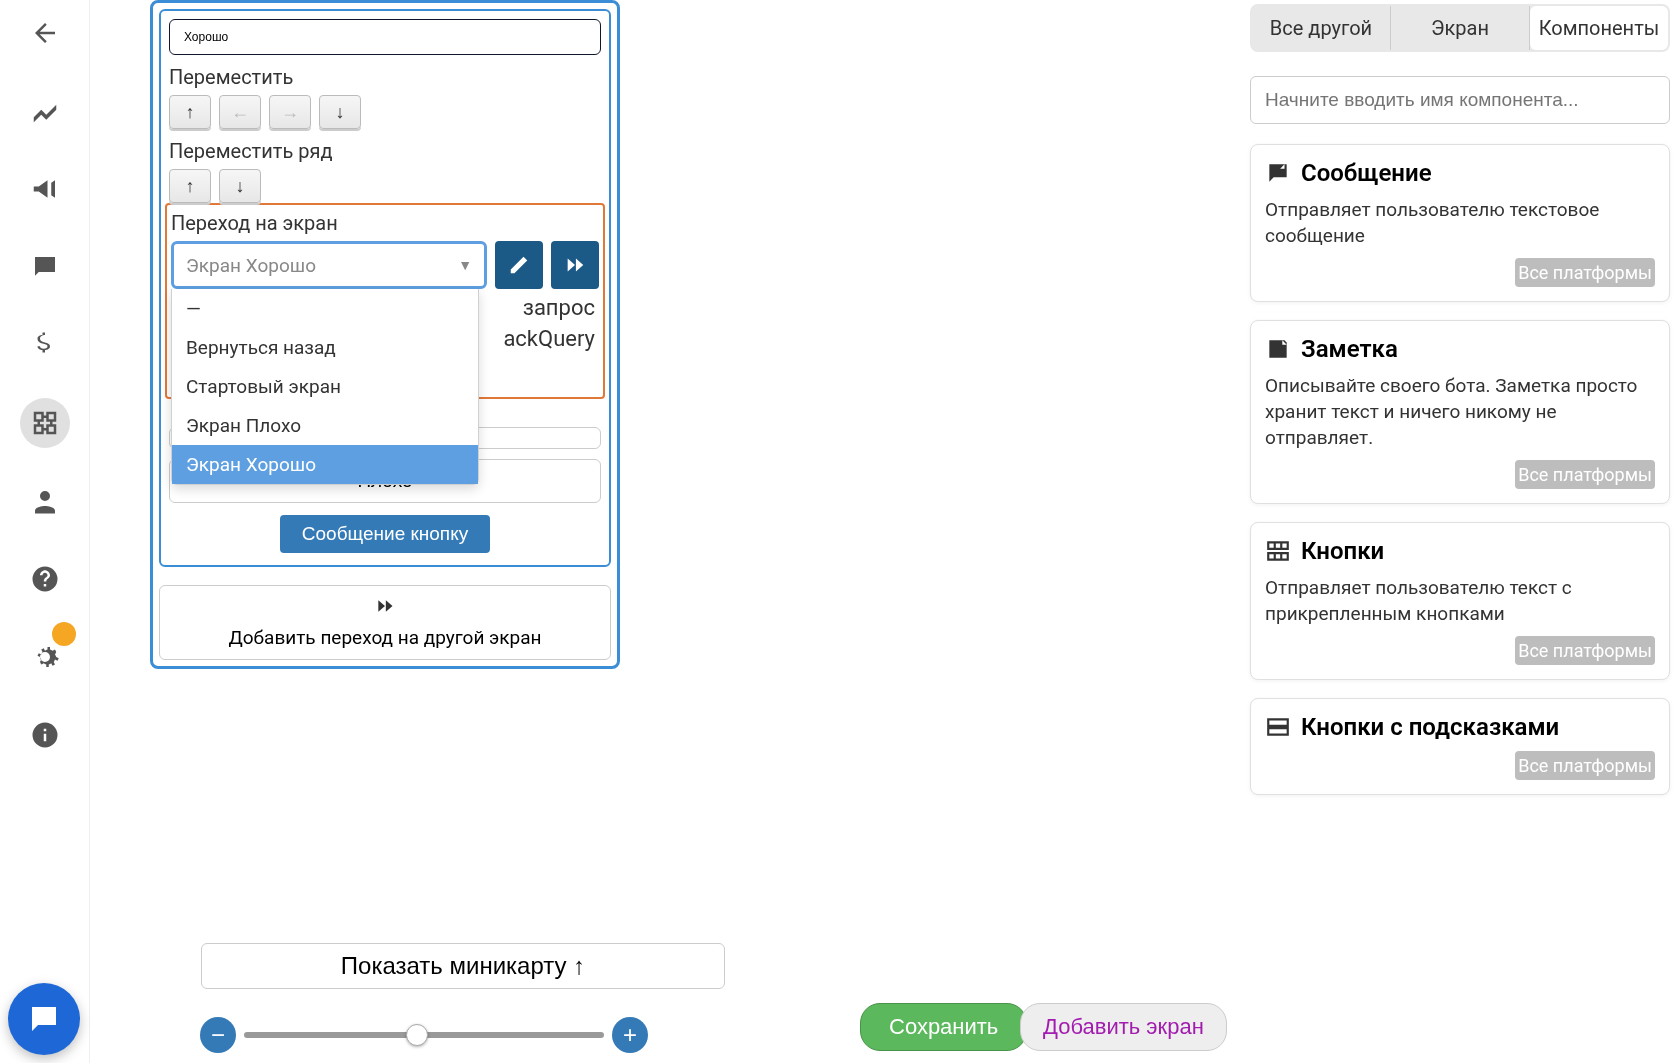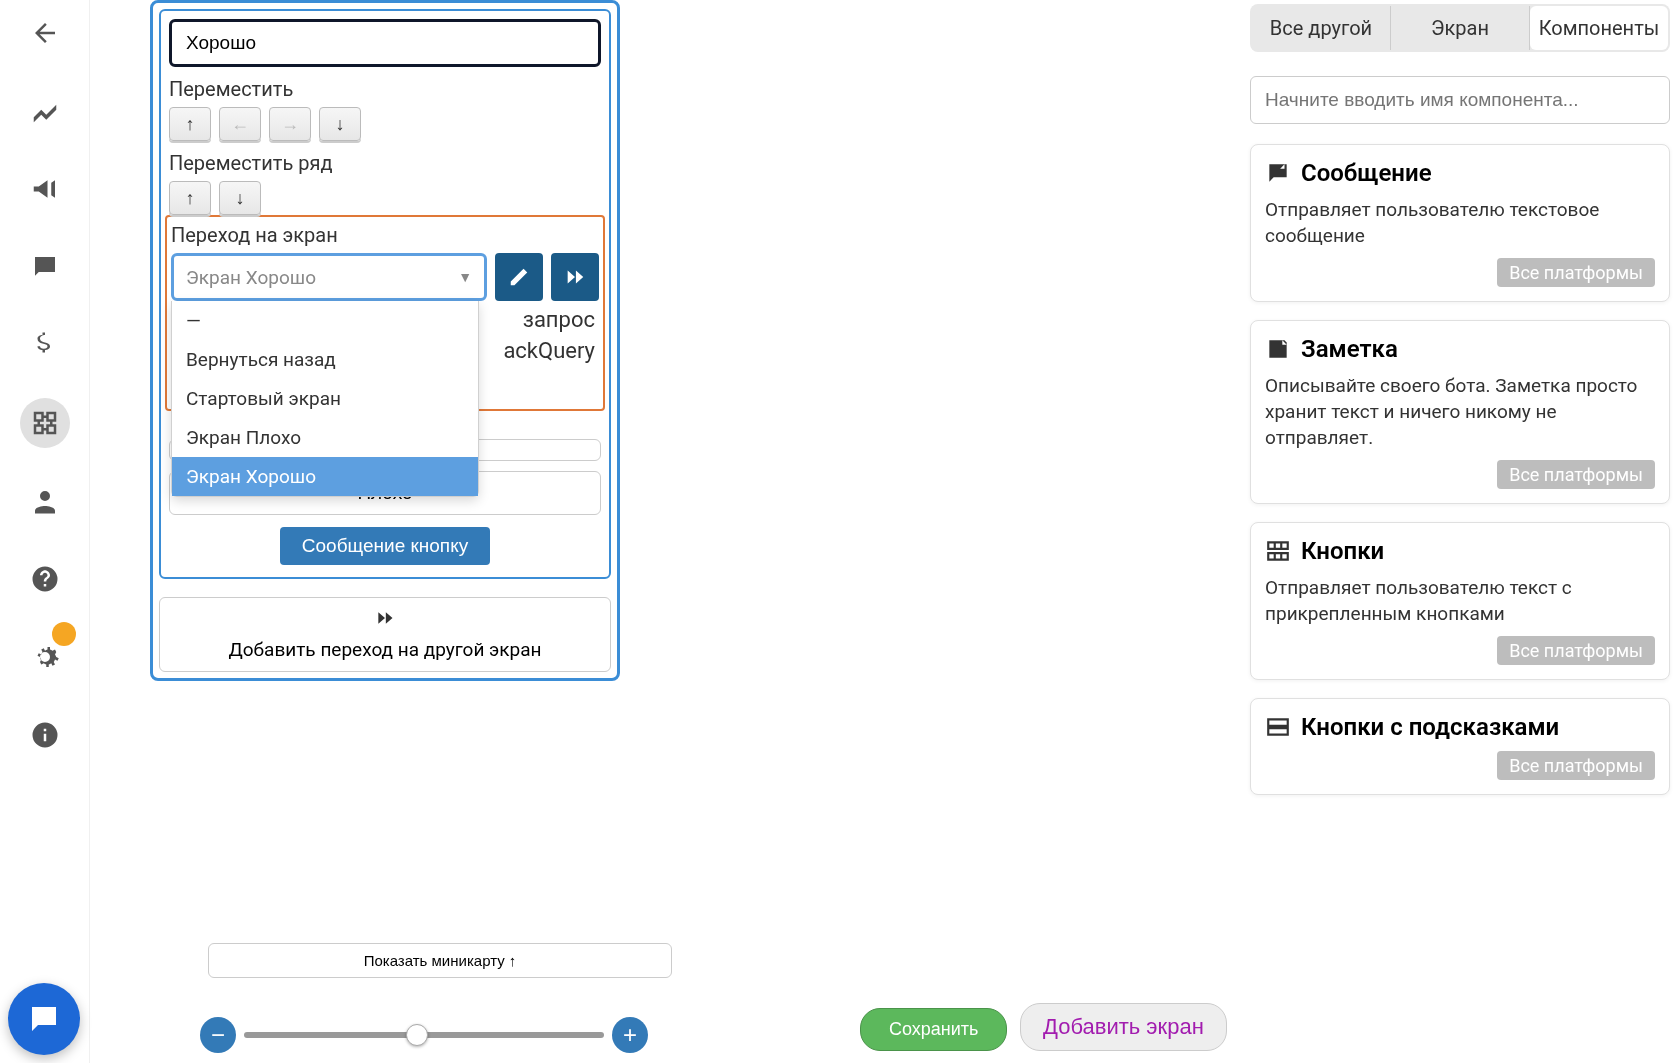--- a/index.html
+++ b/index.html
@@ -17,21 +17,21 @@
 .chat-fab { position: absolute; left: 8px; bottom: 8px; width: 72px; height: 72px; background: #1d68d6; border-radius: 50%; display: flex; align-items: center; justify-content: center; color: #fff; cursor: pointer; box-shadow: 0 4px 12px rgba(0,0,0,0.25); }
 .chat-fab svg { width: 36px; height: 36px; fill: #fff; }
 
 
 .editor-canvas { position: absolute; left: 90px; top: 0; right: 0; bottom: 0; }
 
 
 .screen-card { position: absolute; left: 60px; top: 0; width: 470px; border: 3px solid #3b8dd6; border-radius: 8px; background: #fff; padding: 6px; }
 .screen-inner { border: 2px solid #3b8dd6; border-radius: 6px; padding: 8px; }
 
-.field-input { width: 100%; padding: 10px 14px; border: 3px solid #0f172a; border-radius: 6px; font-size: 19px; background: #fff; }
+.field-input { width: 100%; padding: 10px 14px; border: 1px solid #0f172a; border-radius: 6px; font-size: 12px; background: #fff; }
 .section-label { font-size: 20px; color: #333; margin: 10px 0 6px 0; }
 
 .arrow-row { display: flex; gap: 8px; }
 .arrow-btn { width: 42px; height: 34px; border: 1px solid #bbb; background: linear-gradient(#f6f6f6,#e7e7e7); border-radius: 4px; font-size: 18px; cursor: pointer; color: #333; box-shadow: 0 2px 0 #ccc; }
 .arrow-btn.disabled { color: #bbb; cursor: default; }
 
 .highlight-zone { border: 2px solid #e07838; border-radius: 4px; margin: 0 -4px; padding: 6px 4px; }
 
 .select-row { display: flex; gap: 8px; align-items: stretch; position: relative; }
 .select-box { flex: 1; border: 3px solid #5d9fe0; border-radius: 6px; background: #fff; padding: 8px 12px; display: flex; justify-content: space-between; align-items: center; font-size: 19px; color: #888; }
@@ -46,43 +46,43 @@
 .behind-text { text-align: right; font-size: 22px; color: #333; padding: 6px 4px 0 0; }
 
 .choice-btn { display: block; width: 100%; padding: 10px; border: 1px solid #ccc; background: #fff; border-radius: 6px; font-size: 19px; margin-top: 10px; cursor: pointer; }
 .add-button-btn { display: block; margin: 12px auto 4px; padding: 8px 22px; background: #337ab7; color: #fff; border: none; border-radius: 4px; font-size: 19px; cursor: pointer; }
 
 .add-transition-row { margin-top: 18px; padding: 10px; border: 1px solid #ccc; background: #fff; border-radius: 6px; text-align: center; font-size: 19px; cursor: pointer; display: flex; justify-content: center; align-items: center; gap: 10px; flex-direction: column; }
 .add-transition-row svg { width: 20px; height: 20px; fill: #333; }
 
 
 .bottom-bar { position: absolute; left: 110px; right: 0; bottom: 0; height: 120px; display: flex; align-items: flex-end; }
-.minimap-btn { position: absolute; left: 8px; top: 0; width: 464px; padding: 8px; border: 1px solid #ccc; background: #fff; border-radius: 6px; font-size: 15px; cursor: pointer; }
+.minimap-btn { position: absolute; left: 1px; top: 0; width: 524px; padding: 8px; border: 1px solid #ccc; background: #fff; border-radius: 6px; font-size: 24px; cursor: pointer; }
 .zoom-row { position: absolute; left: 0; bottom: 10px; display: flex; align-items: center; gap: 8px; }
 .zoom-circle { width: 36px; height: 36px; border-radius: 50%; background: #337ab7; color: #fff; font-size: 24px; display: flex; align-items: center; justify-content: center; cursor: pointer; border: none; }
 .slider { width: 360px; height: 6px; background: #999; border-radius: 3px; position: relative; }
 .slider-thumb { position: absolute; left: 45%; top: -8px; width: 22px; height: 22px; background: #fff; border: 1px solid #aaa; border-radius: 50%; box-shadow: 0 1px 3px rgba(0,0,0,0.3); }
 
-.save-btn { position: absolute; left: 660px; bottom: 12px; padding: 10px 28px; background: #5cb85c; color: #fff; border: 1px solid #4a934a; border-radius: 20px; font-size: 18px; cursor: pointer; }
+.save-btn { position: absolute; left: 660px; bottom: 12px; padding: 10px 28px; background: #5cb85c; color: #fff; border: 1px solid #4a934a; border-radius: 20px; font-size: 22px; cursor: pointer; }
 .add-screen-btn { position: absolute; left: 820px; bottom: 12px; padding: 10px 22px; background: #eee; color: #a21caf; border: 1px solid #ccc; border-radius: 20px; font-size: 22px; cursor: pointer; }
 
 
 .right-panel { position: absolute; right: 0; top: 0; width: 440px; height: 100%; background: #fff; padding: 4px 10px; }
 .tabs { display: flex; background: #e8e8e8; border-radius: 8px; padding: 2px; margin-bottom: 24px; }
 .tab { flex: 1; padding: 10px 8px; text-align: center; font-size: 20px; color: #333; cursor: pointer; border-right: 1px solid #ccc; }
 .tab:last-child { border-right: none; }
 .tab.active { background: #fff; border-radius: 6px; }
 
 .search-input { width: 100%; padding: 12px 14px; border: 1px solid #ccc; border-radius: 6px; font-size: 19px; color: #888; margin-bottom: 20px; }
 
 .comp-card { background: #fff; border: 1px solid #e0e0e0; border-radius: 8px; padding: 14px; margin-bottom: 18px; box-shadow: 0 1px 4px rgba(0,0,0,0.06); cursor: pointer; }
 .comp-title { font-size: 24px; font-weight: 600; display: flex; align-items: center; gap: 10px; margin-bottom: 10px; }
 .comp-title svg { width: 26px; height: 26px; fill: #333; }
 .comp-desc { font-size: 19px; color: #333; line-height: 1.35; margin-bottom: 10px; }
-.comp-platform { background: #bdbdbd; color: #fff; padding: 4px 12px; border-radius: 4px; font-size: 18px; float: right; text-align: center; }
+.comp-platform { background: #bdbdbd; color: #fff; padding: 4px 3px; border-radius: 4px; font-size: 18px; float: right; text-align: center; }
 .clearfix::after { content: ""; display: block; clear: both; }
 </style>
 </head>
 <body>
 
 <div class="sidebar">
   <div class="sidebar-icon">
       <svg viewBox="0 0 24 24">
         <path d="M20 11H7.8l5.6-5.6L12 4l-8 8 8 8 1.4-1.4L7.8 13H20z"></path>
       </svg>

